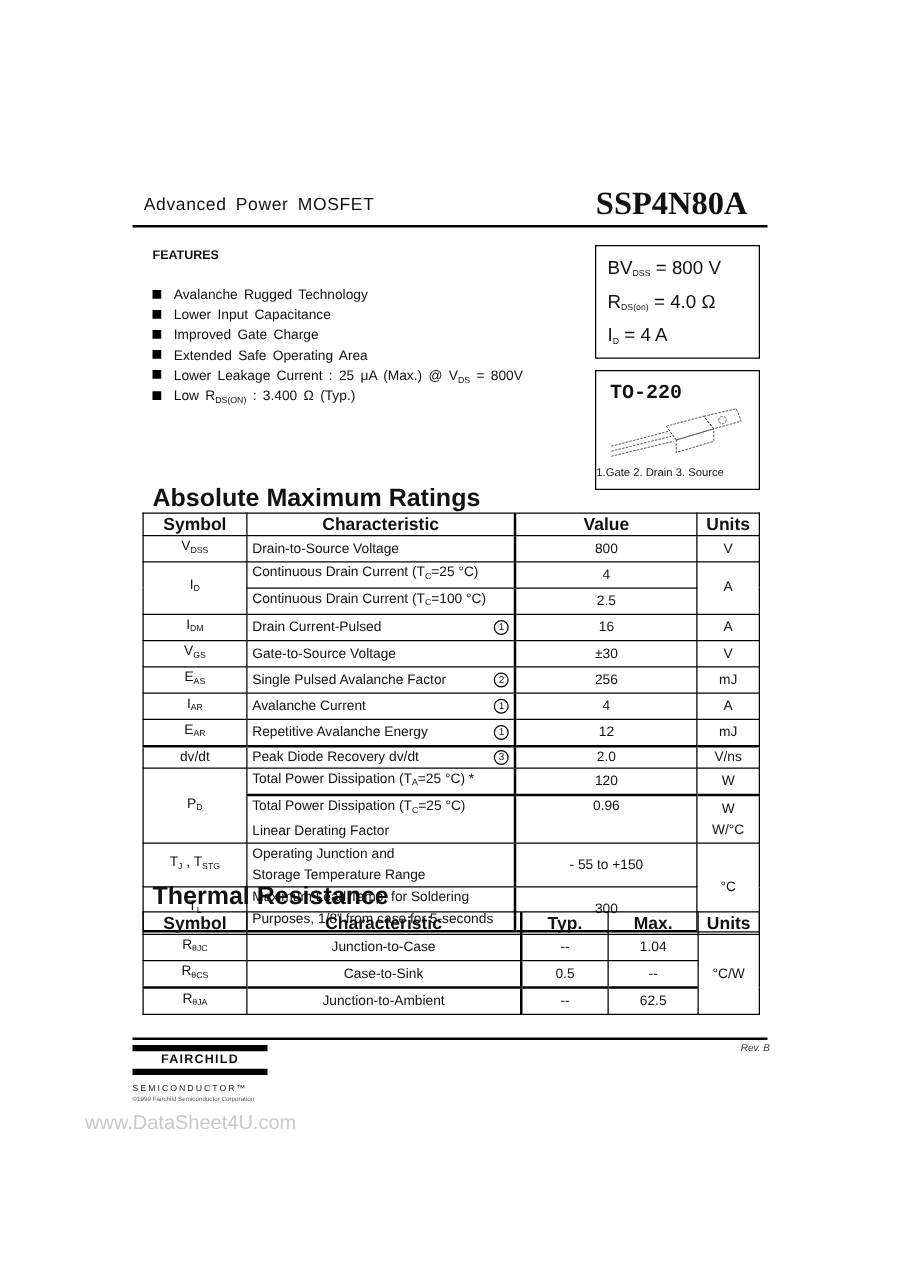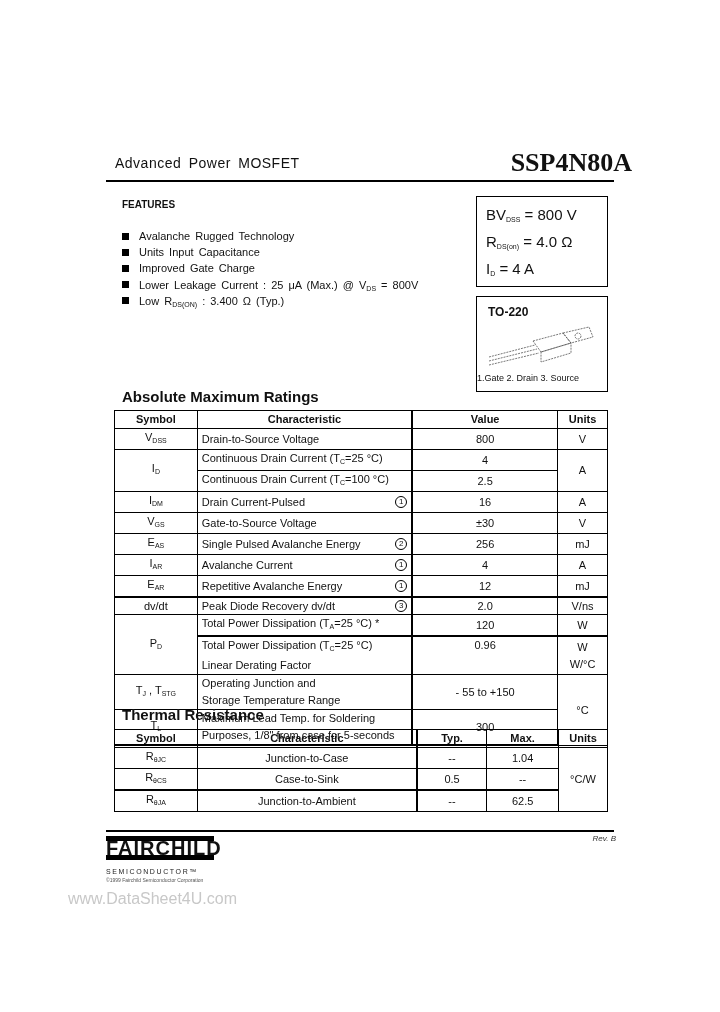--- a/index.html
+++ b/index.html
@@ -1,66 +1,67 @@
 <!DOCTYPE html>
 <html><head>
 <meta charset="utf-8">
 <style>
   html, body { margin:0; padding:0; background:#ffffff; }
   body { width:720px; height:1012px; position:relative; overflow:hidden;
          font-family:"Liberation Sans", sans-serif; color:#111; }
   .abs { position:absolute; }
   .hdr-title { left:115px; top:155px; font-size:14px; letter-spacing:0.5px; word-spacing:3px; }
-  .hdr-part { right:88px; top:148px; font-family:"Liberation Serif", serif; font-weight:bold; font-size:26px; }
+  .hdr-part { right:122px; top:148px; font-family:"Liberation Serif", serif; font-weight:bold; font-size:26px; }
   .hdr-rule { left:106px; top:180px; width:508px; height:2px; background:#000; }
 
   .feat-title { left:122px; top:199px; font-weight:bold; font-size:10px; }
   .feat-list { left:122px; top:228px; margin:0; padding:0; list-style:none; font-size:11px; }
   .feat-list li { height:16.2px; line-height:16.2px; white-space:nowrap; word-spacing:2px; }
   .bullet { display:inline-block; width:7px; height:7px; background:#000; margin-right:10px; vertical-align:middle; position:relative; top:-1px; }
   sub { font-size:7px; vertical-align:-2px; }
 
   .spec-box { left:476px; top:196px; width:130px; height:89px; border:1px solid #000; }
   .spec-line { position:absolute; left:9px; font-size:15px; white-space:nowrap; }
   .pkg-box { left:476px; top:296px; width:130px; height:94px; border:1px solid #000; }
-  .pkg-label { position:absolute; left:11px; top:8px; font-family:Liberation Sans, sans-serif; font-weight:bold; font-size:12px; }
+  .pkg-label { position:absolute; left:11px; top:8px; font-family:Liberation Mono, monospace; font-weight:bold; font-size:16px; }
   .pkg-pins { position:absolute; left:0; right:0; top:76px; text-align:left; font-size:9px; }
   .pkg-img { position:absolute; left:8px; top:22px; }
 
-  .sec-title { font-weight:bold; font-size:15px; }
+  .sec-title { font-weight:bold; font-size:20px; }
   table { border-collapse:collapse; position:absolute; font-size:11px; }
   td, th { border:1px solid #000; padding:0 4px; height:16.5px; line-height:16px; white-space:nowrap; }
-  th { font-weight:bold; font-size:11px; text-align:center; }
+  th { font-weight:bold; font-size:14px; text-align:center; }
   .c { text-align:center; }
   .thick-l { border-left:2px solid #000; }
   .thick-b { border-bottom:2px solid #000; }
   .circ { display:inline-block; width:10px; height:10px; border:1px solid #000; border-radius:50%; font-size:8px; line-height:10px; text-align:center; float:right; margin-top:2px; }
   .two { line-height:17px; }
 
   .ftr-rule { left:106px; top:830px; width:508px; height:2px; background:#000; }
   .rev { right:104px; top:834px; font-size:8px; color:#333;font-style:italic; }
   .logo { left:106px; top:836px; width:108px; }
   .logo .bar { height:5px; background:#000; }
-  .logo .name { font-weight:bold; font-size:20px; letter-spacing:1px; line-height:14px; text-align:center; }
+  .logo .name { font-weight:bold; font-size:10px; letter-spacing:1px; line-height:14px; text-align:center; }
   .semi { left:106px; top:868px; font-size:7px; letter-spacing:1.6px; color:#222; }
   .copy { left:106px; top:877px; font-size:5px; color:#555; }
   .wm { left:68px; top:890px; font-size:16px; color:#c8c8c8; }
 </style>
 </head>
 <body>
 
 <div class="abs hdr-title">Advanced Power MOSFET</div>
 <div class="abs hdr-part">SSP4N80A</div>
 <div class="abs hdr-rule"></div>
 
 <div class="abs feat-title">FEATURES</div>
 <ul class="abs feat-list">
   <li><span class="bullet"></span><span>Avalanche Rugged Technology</span></li>
-  <li><span class="bullet"></span><span>Units Input Capacitance</span></li>
+  <li><span class="bullet"></span><span>Lower Input Capacitance</span></li>
   <li><span class="bullet"></span><span>Improved Gate Charge</span></li>
+  <li><span class="bullet"></span><span>Extended Safe Operating Area</span></li>
   <li><span class="bullet"></span><span>Lower Leakage Current : 25 μA (Max.) @ V</span><sub>DS</sub><span> = 800V</span></li>
   <li><span class="bullet"></span><span>Low R</span><sub>DS(ON)</sub><span> : 3.400 Ω (Typ.)</span></li>
 </ul>
 
 <div class="abs spec-box">
   <div class="spec-line" style="top:9px"><span>BV</span><sub>DSS</sub><span> =  800 V</span></div>
   <div class="spec-line" style="top:36px"><span>R</span><sub>DS(on)</sub><span> =  4.0 Ω</span></div>
   <div class="spec-line" style="top:63px"><span>I</span><sub>D</sub><span>  =  4 A</span></div>
 </div>
 
@@ -119,21 +120,21 @@
     <td class="c">A</td>
   </tr>
   <tr>
     <td class="c"><span>V</span><sub>GS</sub></td>
     <td>Gate-to-Source Voltage</td>
     <td class="c thick-l">±30</td>
     <td class="c">V</td>
   </tr>
   <tr>
     <td class="c"><span>E</span><sub>AS</sub></td>
-    <td><span>Single Pulsed Avalanche Energy</span><span class="circ">2</span></td>
+    <td><span>Single Pulsed Avalanche Factor</span><span class="circ">2</span></td>
     <td class="c thick-l">256</td>
     <td class="c">mJ</td>
   </tr>
   <tr>
     <td class="c"><span>I</span><sub>AR</sub></td>
     <td><span>Avalanche Current</span><span class="circ">1</span></td>
     <td class="c thick-l">4</td>
     <td class="c">A</td>
   </tr>
   <tr>

